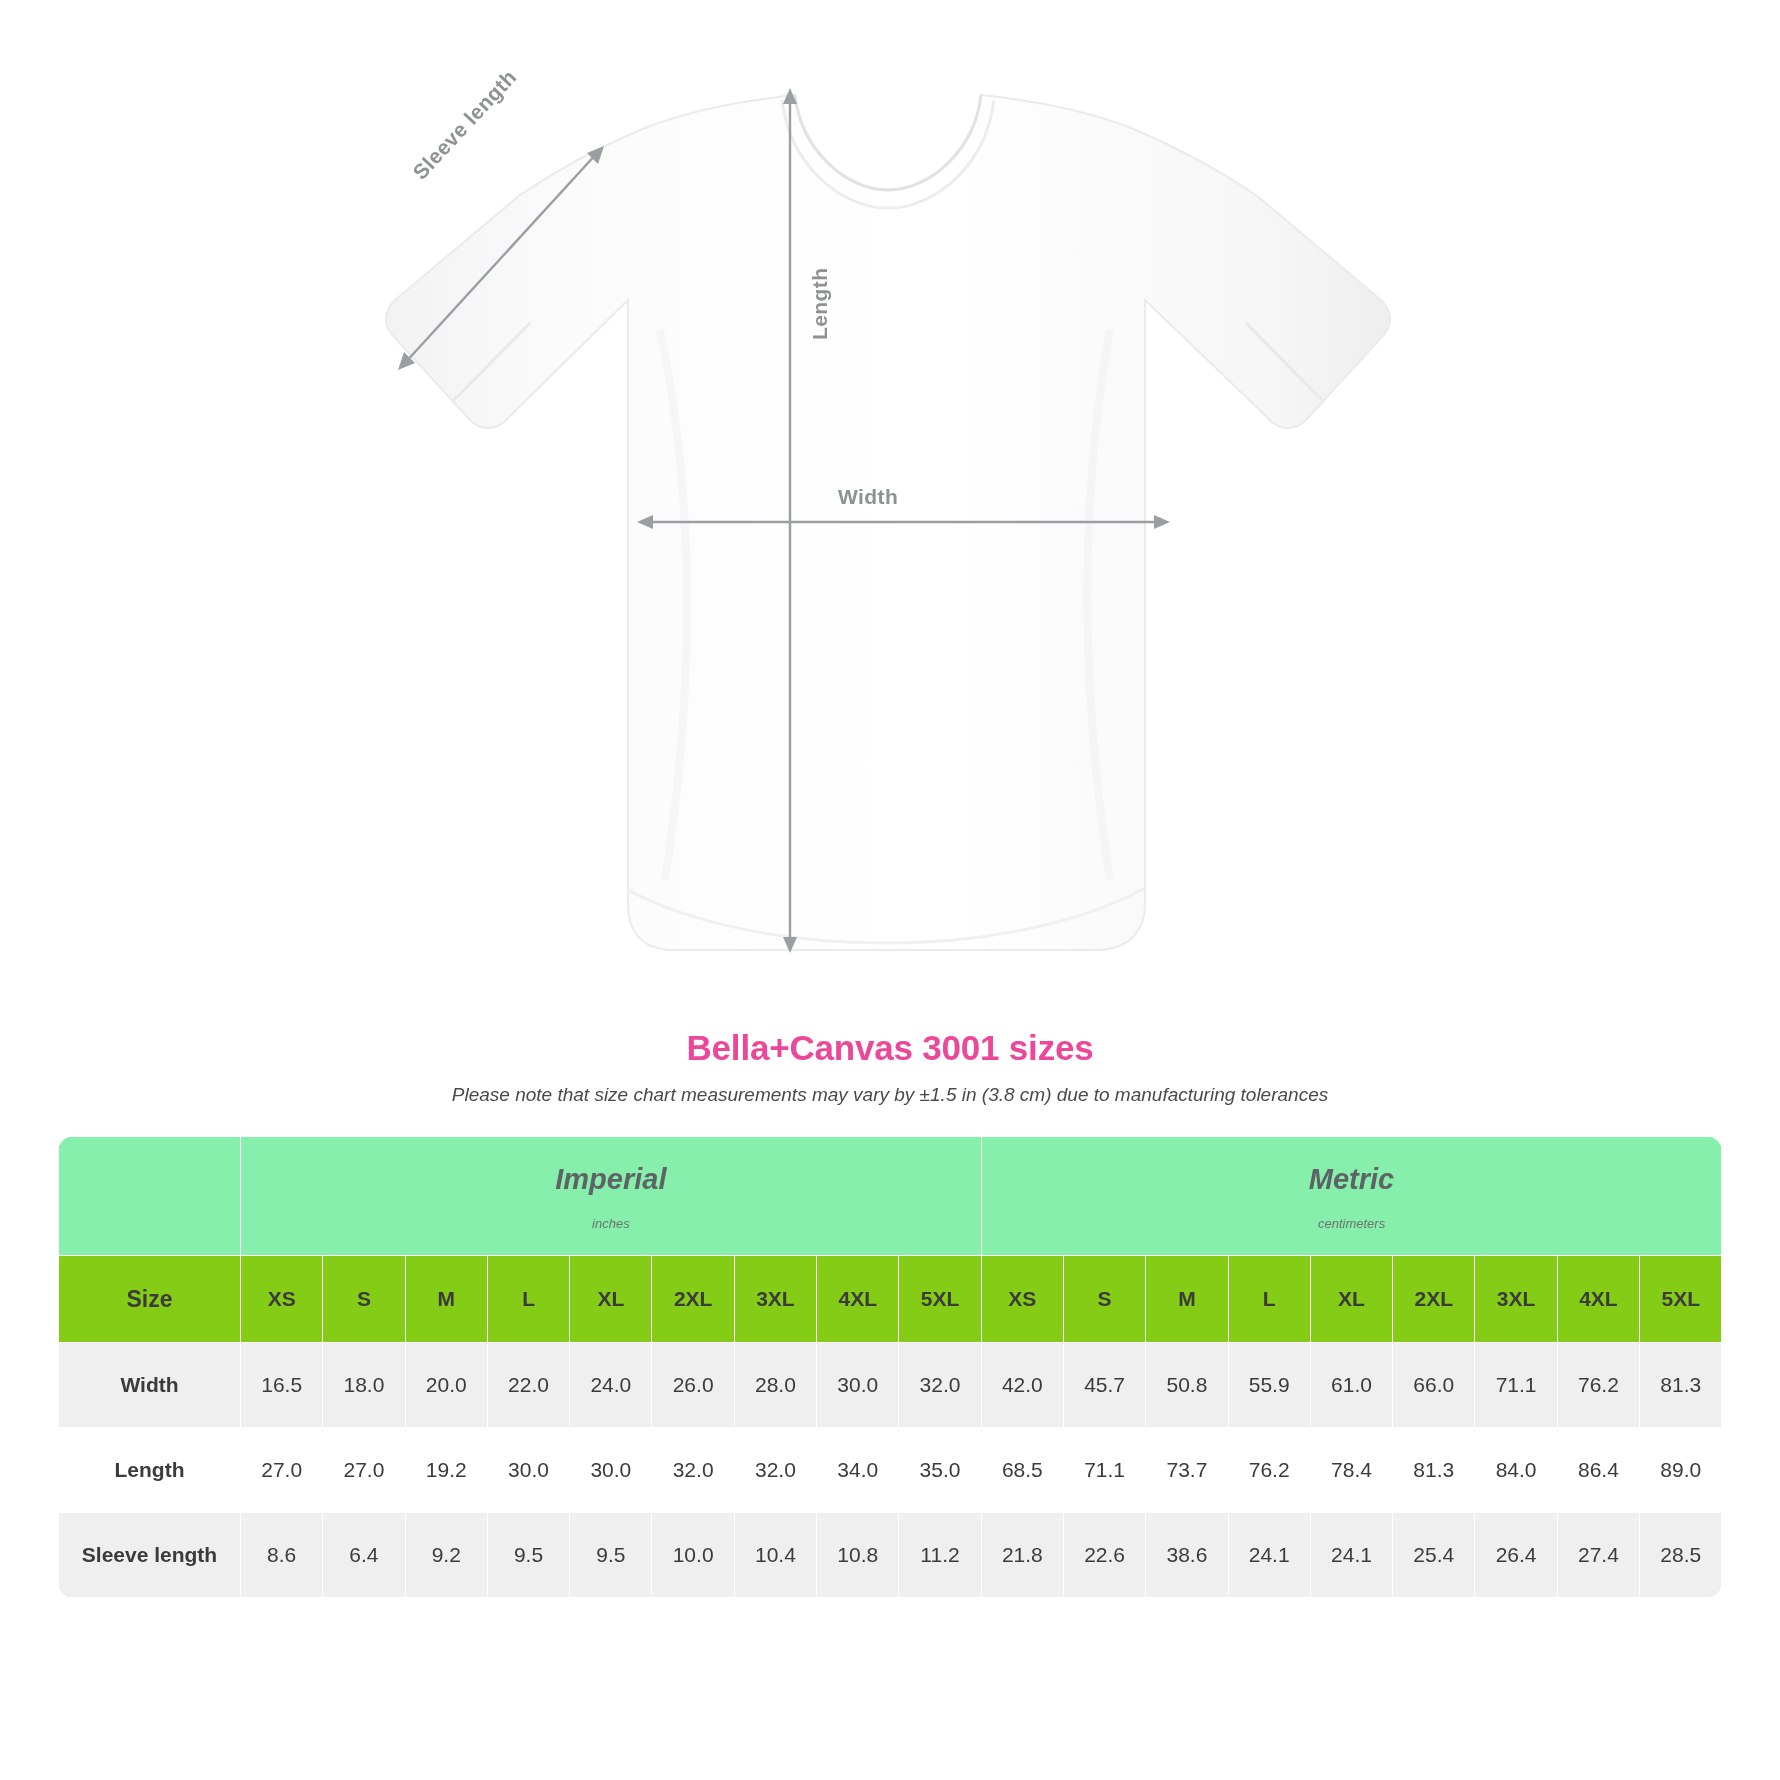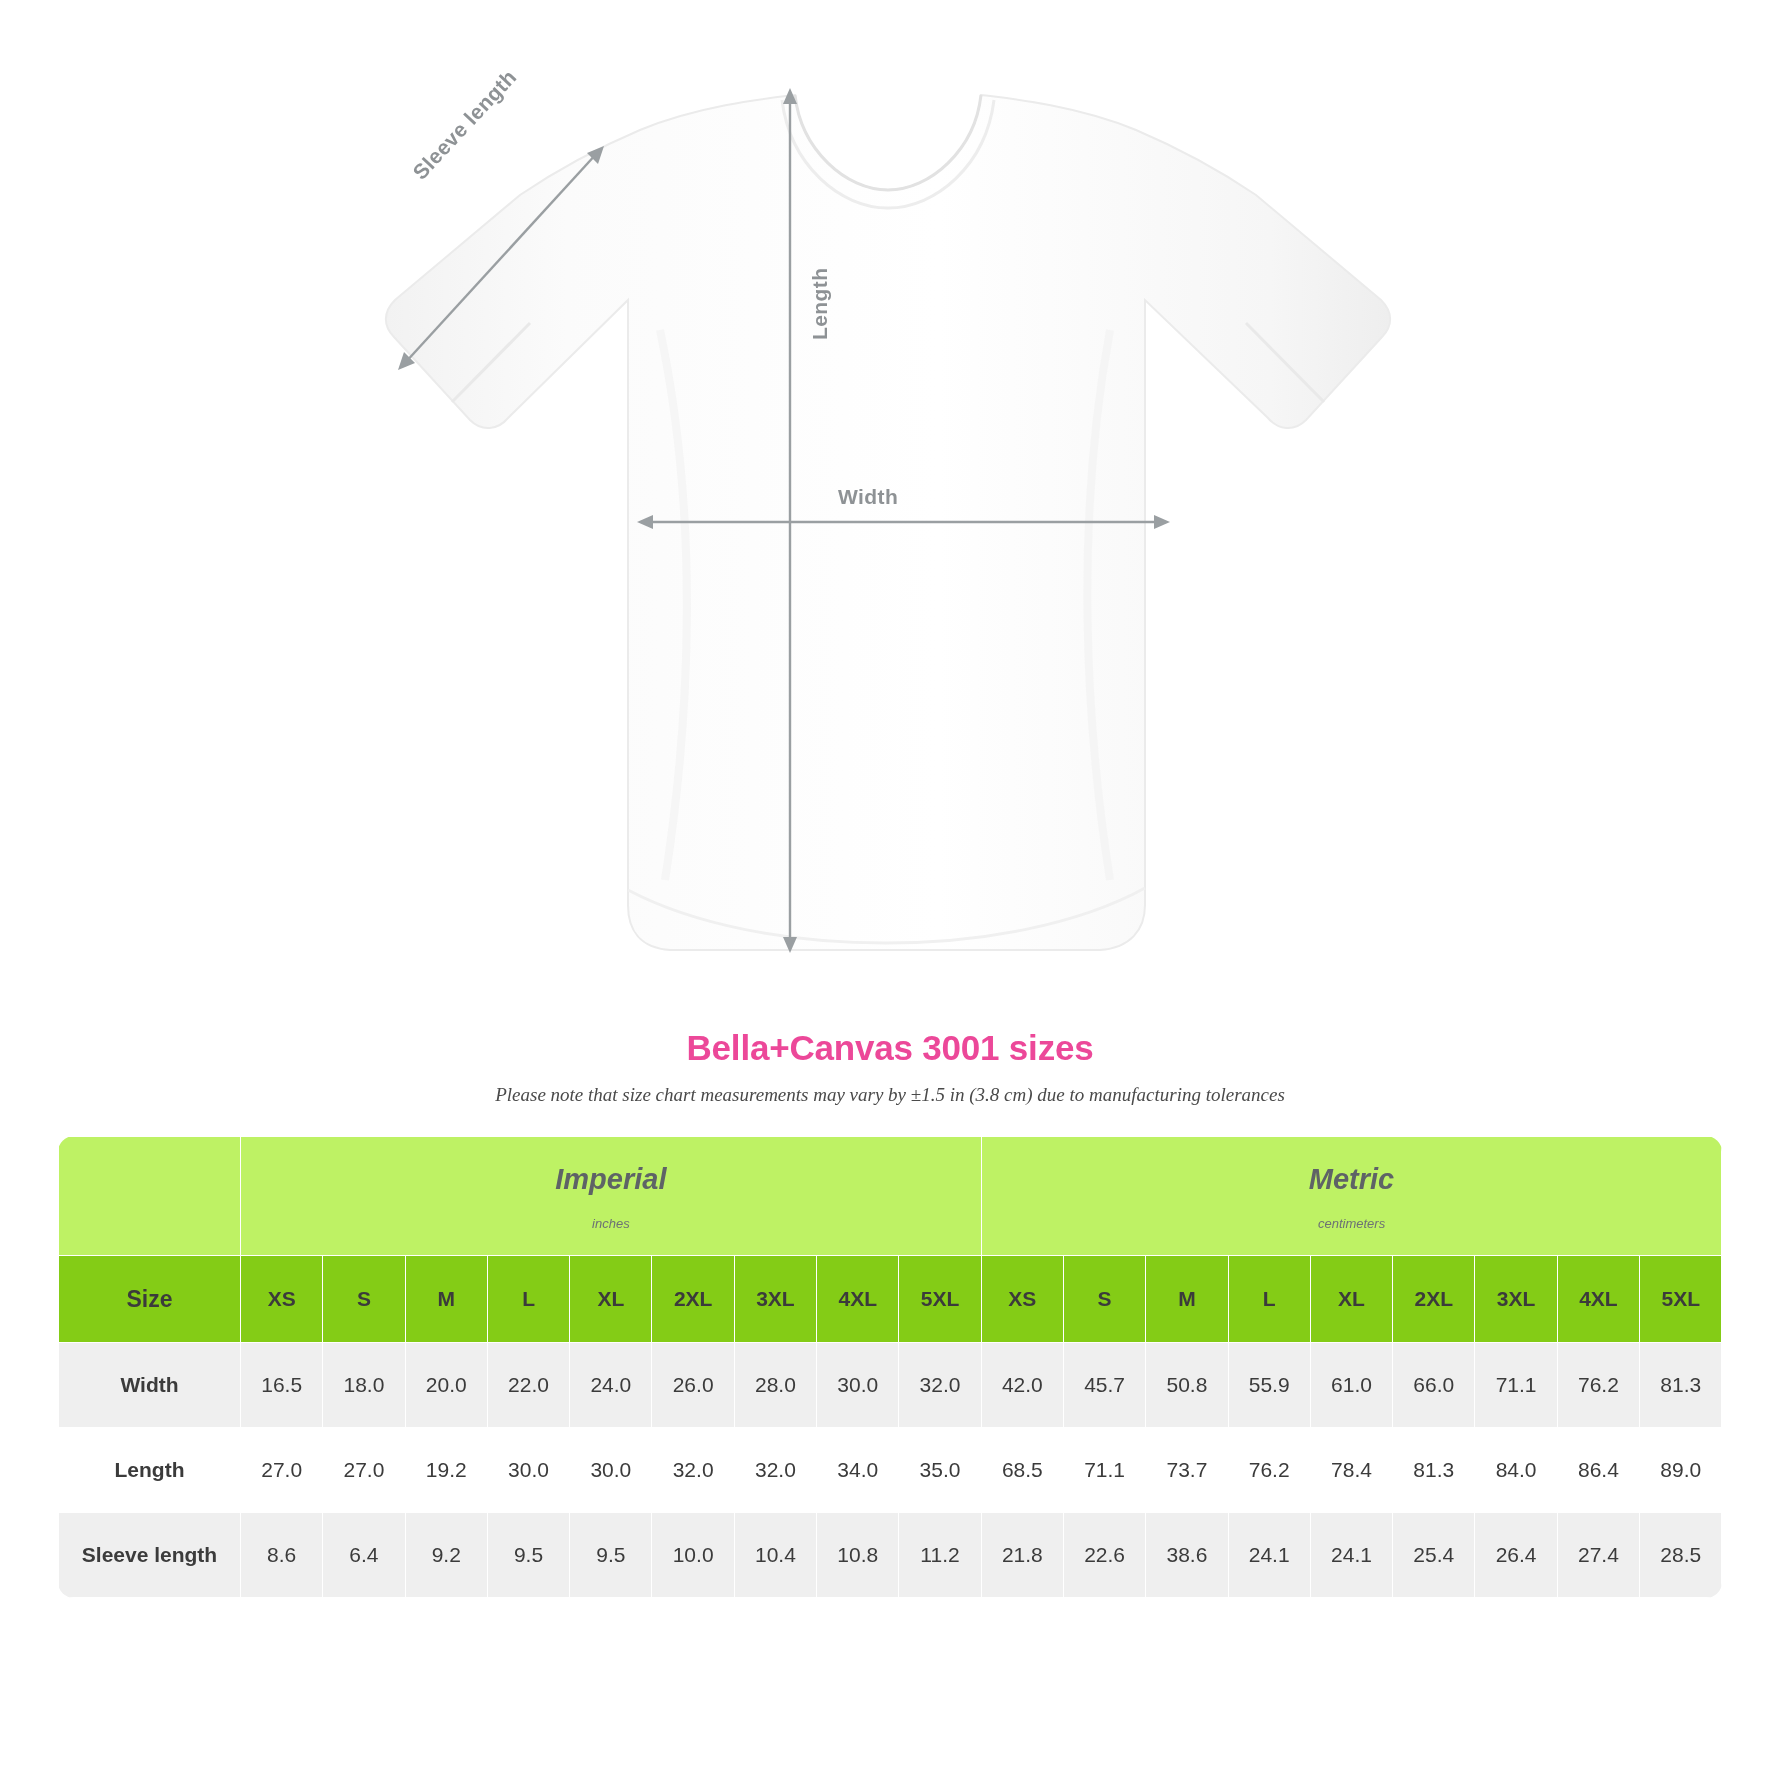--- a/index.html
+++ b/index.html
@@ -69,21 +69,20 @@
     font-size: 35px;
     font-weight: bold;
     color: #ec4899;
     letter-spacing: -0.2px;
   }
   .chart-note {
     margin-top: 16px;
     font-size: 19px;
     font-style: italic;
     color: #4a4a4a;
-    font-family: Liberation Serif, serif;
   }
 
   
   .table-wrap {
     margin: 30px 58px 0 58px;
     border-radius: 16px;
     overflow: hidden;
     background: #ffffff;
   }
   table.size-table {
@@ -93,21 +92,21 @@
   }
   table.size-table td, table.size-table th {
     border: 1px solid #ffffff;
     text-align: center;
     vertical-align: middle;
     font-size: 21px;
     color: #3b3b3b;
   }
 
   .unitsrow td {
-    background: #bef264;
+    background: #86efac;
     border: none;
     padding: 26px 0 24px 0;
   }
   .unit-name {
     font-size: 29px;
     font-weight: bold;
     font-style: italic;
     color: #5e6366;
     line-height: 1.15;
   }

